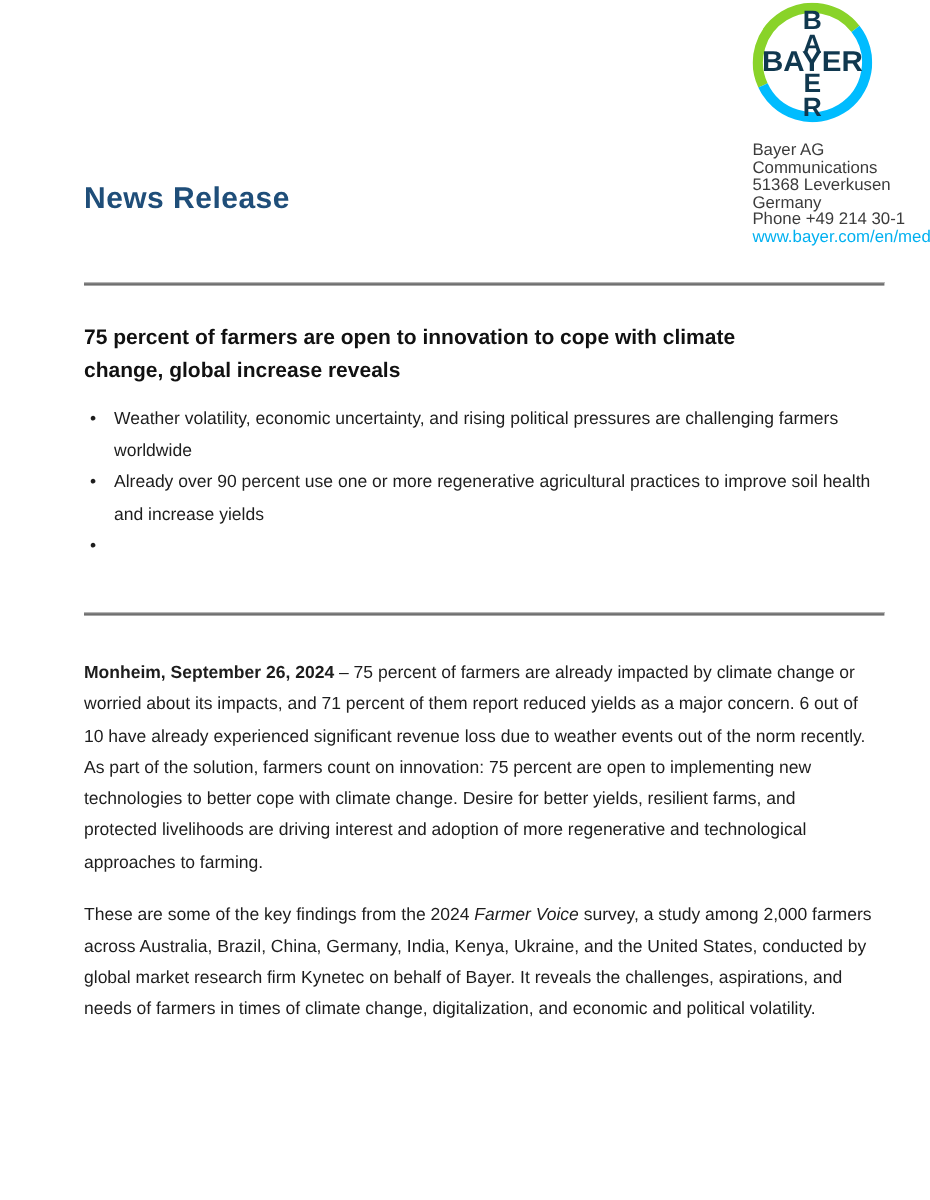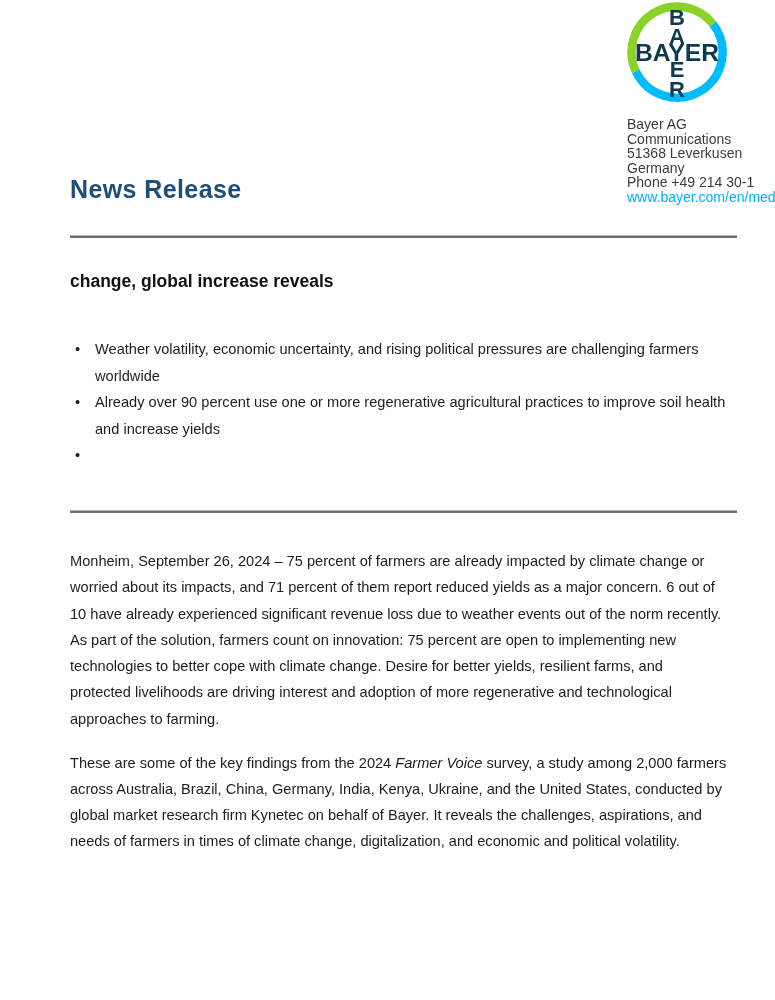--- a/index.html
+++ b/index.html
@@ -20,21 +20,20 @@
     position:absolute;left:627px;top:117px;
     font-size:14px;line-height:14.6px;color:#3c3c3c;
   }
   .contact .web{font-weight:normal;color:#00b0f0;text-decoration:none;cursor:pointer;}
 
   
   .news-release{
     position:absolute;left:70px;top:151px;
     font-size:25px;font-weight:bold;letter-spacing:.4px;
     color:#1f4e79;
-    margin-top:24px;
   }
 
   
   .rule{
     position:absolute;left:70px;width:667px;height:2px;
     background:#6f6f6f;border-top:1px solid #b5b5b5;
   }
   .rule.top{top:235px;}
   .rule.bottom{top:510px;}
 
@@ -52,21 +51,21 @@
   }
   .bullets li{position:relative;padding-left:25px;}
   .bullets li .dot{position:absolute;left:5px;top:0;}
 
   
   .body-copy{
     position:absolute;left:70px;top:548px;width:657px;
     font-size:14.6px;line-height:26.3px;color:#1d1d1d;
   }
   .body-copy p{margin:0 0 17.5px 0;}
-  .body-copy .lead{font-weight:normal;text-align:center;}
+  .body-copy .lead{font-weight:bold;text-align:center;}
   .body-copy .it{font-style:italic;}
 </style>
 </head>
 <body>
 
 <div class="page">
 
   <div class="logo">
     <svg viewBox="0 0 100 100" width="100" height="100">
       <path d="M 8.8 69.2 A 45.5 45.5 0 0 1 85.9 22" fill="none" stroke="#89d329" stroke-width="8.5" stroke-linecap="butt"></path>
@@ -86,20 +85,21 @@
     <div>Germany</div>
     <div>Phone +49 214 30-1</div>
     <div><a class="web">www.bayer.com/en/media</a></div>
   </div>
 
   <div class="news-release">News Release</div>
 
   <div class="rule top"></div>
 
   <div class="headline">
+    <div>75 percent of farmers are open to innovation to cope with climate</div>
     <div>change, global increase reveals</div>
   </div>
 
   <ul class="bullets">
     <li>
       <span class="dot">•</span>
       <span>Weather volatility, economic uncertainty, and rising political pressures are challenging farmers worldwide</span>
     </li>
     <li>
       <span class="dot">•</span>

